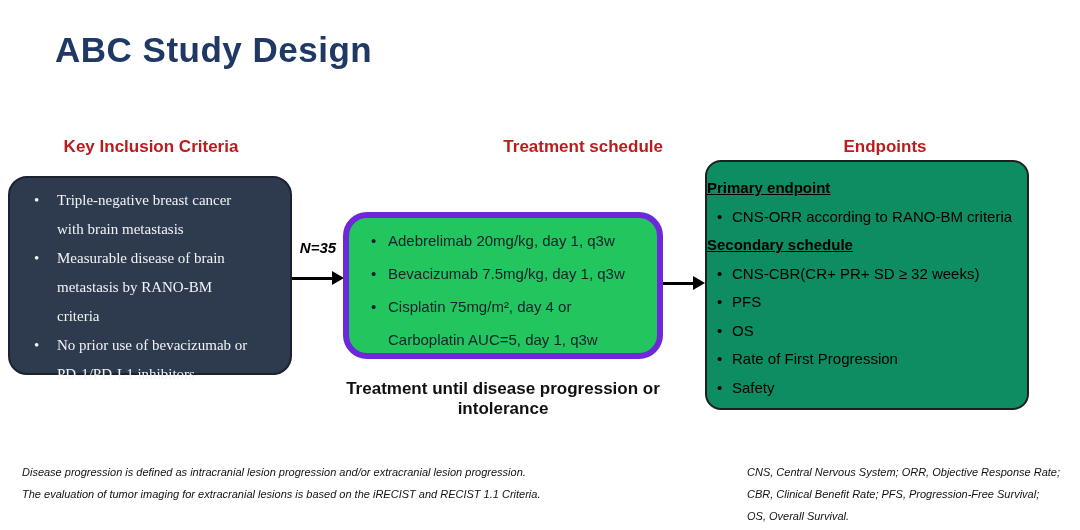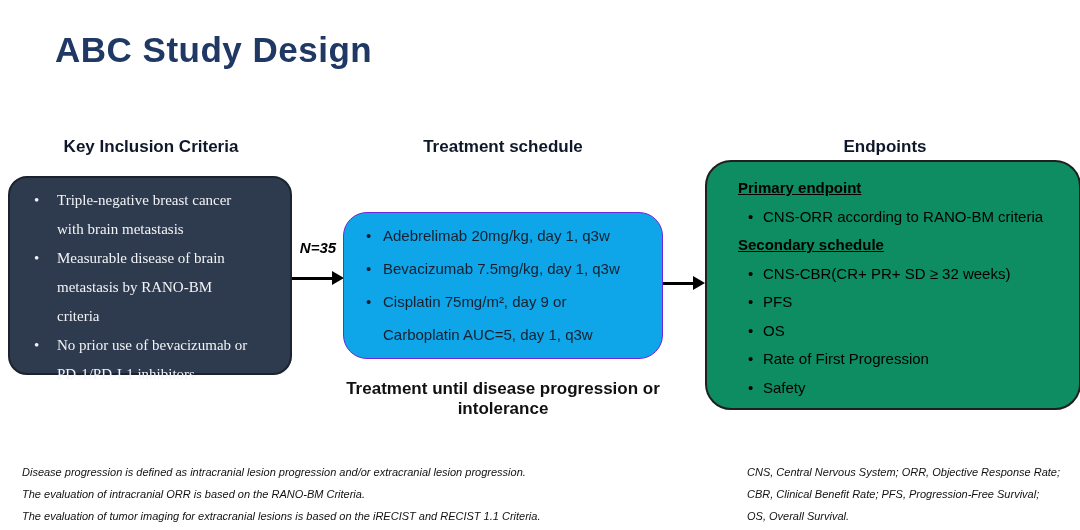--- a/index.html
+++ b/index.html
@@ -9,49 +9,49 @@
   }
   .slide{position:absolute;inset:0;}
 
   .title{
     position:absolute;left:55px;top:30px;margin:0;
     font-size:35px;font-weight:bold;color:#1f3864;letter-spacing:.5px;
   }
 
   .col-header{
     position:absolute;top:137px;text-align:center;
-    font-size:17px;font-weight:bold;color:#0f172a;
+    font-size:17px;font-weight:bold;color:#b91c1c;
   }
   .h-inclusion{left:10px;width:282px;}
-  .h-treatment{left:343px;width:320px;}
+  .h-treatment{left:343px;width:320px;text-align:right;}
   .h-endpoints{left:705px;width:360px;}
 
   .box{position:absolute;box-sizing:border-box;}
   .box ul{list-style:none;margin:0;padding:0;}
   .box li{position:relative;white-space:pre-line;}
   .box li::before{content:"\2022";position:absolute;left:2px;top:0;}
 
   .dark-box{
     left:8px;top:176px;width:284px;height:199px;
     background:#2e3a4d;border:2px solid #1b2330;border-radius:19px;
     color:#f2f4f7;font-size:15px;padding:8px 10px 0 22px;font-family:Liberation Serif, serif;
   }
   .dark-box li{padding-left:25px;line-height:29px;}
 
   .blue-box{
     left:343px;top:212px;width:320px;height:147px;
-    background:#0ea5e9;border:1px solid #6d28d9;border-radius:24px;
+    background:#22c55e;border:6px solid #6d28d9;border-radius:24px;
     color:#17202e;font-size:15px;padding:6px 8px 0 20px;
   }
   .blue-box li{padding-left:19px;line-height:33px;}
 
   .green-box{
-    left:705px;top:160px;width:376px;height:250px;
-    background:#0e8c62;border:2px solid #1f1f1f;border-radius:26px;
-    color:#000;font-size:15px;padding:12px 14px 0 31px;
+    left:705px;top:160px;width:324px;height:250px;
+    background:#0e8c62;border:2px solid #1f1f1f;border-radius:16px;
+    color:#000;font-size:15px;padding:12px 14px 0 0;
     line-height:28.5px;
   }
   .green-box .endpoint-heading{font-weight:bold;text-decoration:underline;}
   .green-box li{padding-left:25px;line-height:28.5px;}
   .green-box li::before{left:10px;}
 
   .n-label{
     position:absolute;left:292px;top:239px;width:52px;text-align:center;
     font-size:15px;font-weight:bold;font-style:italic;color:#000;
   }
@@ -102,21 +102,21 @@
 
   <div class="arrow arrow-1">
     <span class="arrow-line"></span>
     <span class="arrow-head"></span>
   </div>
 
   <div class="box blue-box">
     <ul>
       <li>Adebrelimab 20mg/kg, day 1, q3w</li>
       <li>Bevacizumab 7.5mg/kg, day 1, q3w</li>
-      <li>Cisplatin 75mg/m², day 9 or
+      <li>Cisplatin 75mg/m², day 4 or
 Carboplatin AUC=5, day 1, q3w</li>
     </ul>
   </div>
 
   <div class="arrow arrow-2">
     <span class="arrow-line"></span>
     <span class="arrow-head"></span>
   </div>
 
   <div class="box green-box">
@@ -131,21 +131,20 @@
       <li>OS</li>
       <li>Rate of First Progression</li>
       <li>Safety</li>
     </ul>
   </div>
 
   <div class="treatment-caption">Treatment until disease progression or intolerance</div>
 
   <div class="footnotes footnotes-left">
     <p>Disease progression is defined as intracranial lesion progression and/or extracranial lesion progression.</p>
-    <p>The evaluation of intracranial ORR is based on the RANO-BM Criteria.</p>
     <p>The evaluation of tumor imaging for extracranial lesions is based on the iRECIST and RECIST 1.1 Criteria.</p>
   </div>
 
   <div class="footnotes footnotes-right">
     <p>CNS, Central Nervous System;  ORR, Objective Response Rate;</p>
     <p>CBR, Clinical Benefit Rate; PFS, Progression-Free Survival;</p>
     <p>OS, Overall Survival.</p>
   </div>
 
 </div>

